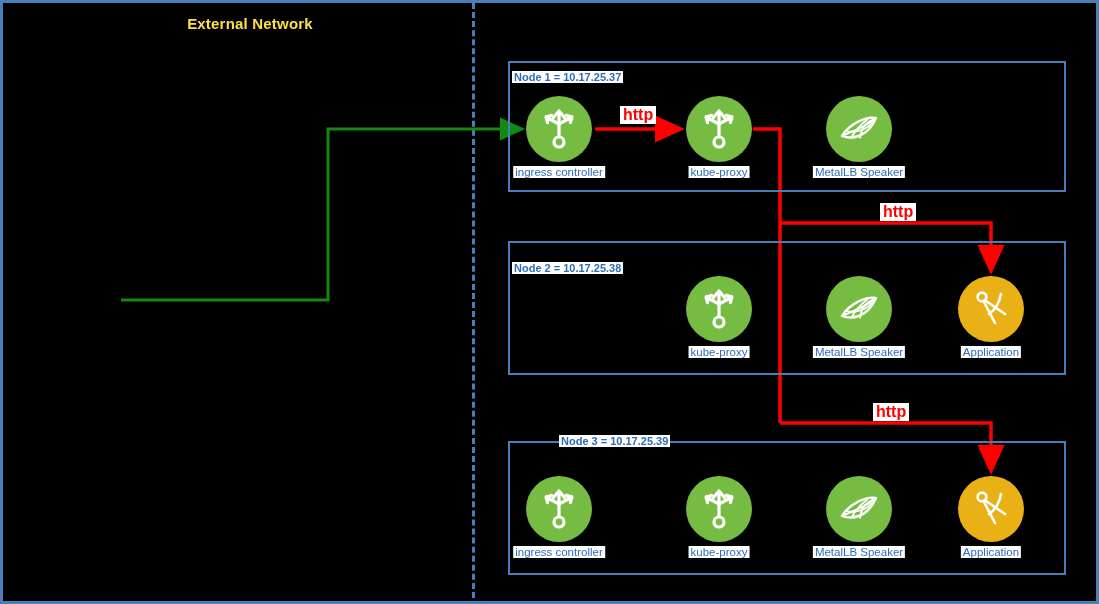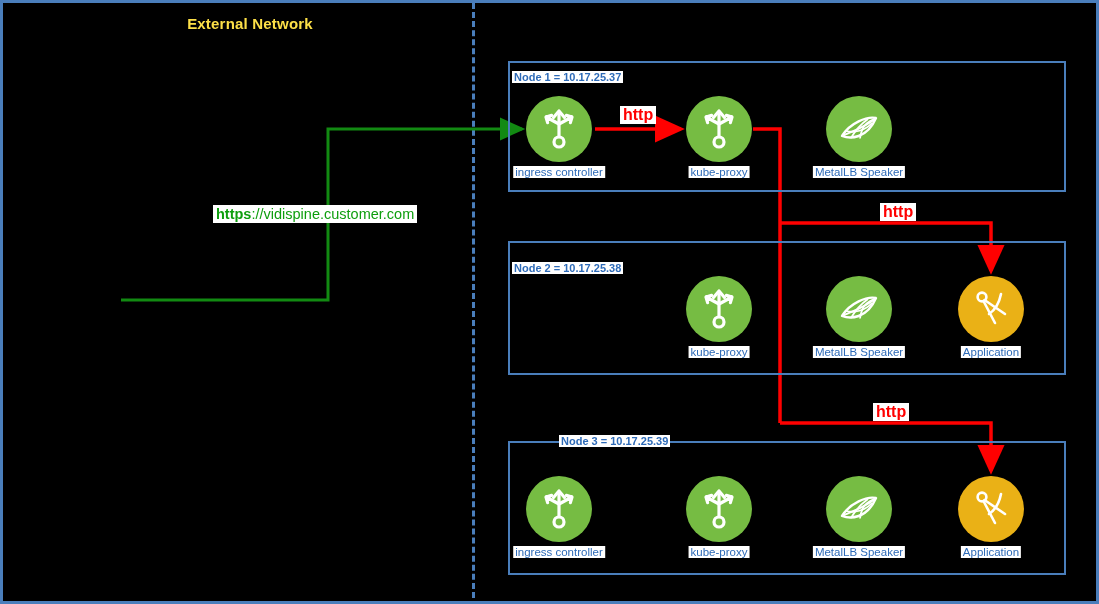--- a/index.html
+++ b/index.html
@@ -62,23 +62,20 @@
     <path d="M592,126 L678,126" fill="none" stroke="#ff0000" stroke-width="3.5" marker-end="url(#arrRed)"></path>
 
     <path d="M750,126 L777,126 L777,420" fill="none" stroke="#ff0000" stroke-width="3.5"></path>
 
     <path d="M777,220 L988,220 L988,268" fill="none" stroke="#ff0000" stroke-width="3.5" marker-end="url(#arrRed)"></path>
 
     <path d="M777,420 L988,420 L988,468" fill="none" stroke="#ff0000" stroke-width="3.5" marker-end="url(#arrRed)"></path>
   </svg>
 
 
-  <div class="urlbadge" style="left:210px;top:202px;">
-    <b>https</b><span class="rest">://vidispine.customer.com</span>
-  </div>
 
   <div class="nodebox" style="left:505px;top:58px;width:558px;height:131px;"></div>
   <div class="nodelabel" style="left:509px;top:68px;">Node 1 = 10.17.25.37</div>
 
   <div class="pod" style="left:523px;top:93px;">
     <div class="disc green">
       <svg width="40" height="44" viewBox="0 0 40 44">
         <path d="M20,4 L20,30" stroke="#ffffff" stroke-width="3.2" fill="none"></path>
         <path d="M20,4 L14.5,10.5 M20,4 L25.5,10.5" stroke="#ffffff" stroke-width="3.2" fill="none" stroke-linecap="round"></path>
         <path d="M20,17 L7,10 M7,10 L8.6,15.6 M7,10 L12.6,8.4" stroke="#ffffff" stroke-width="3.2" fill="none" stroke-linecap="round" stroke-linejoin="round"></path>

